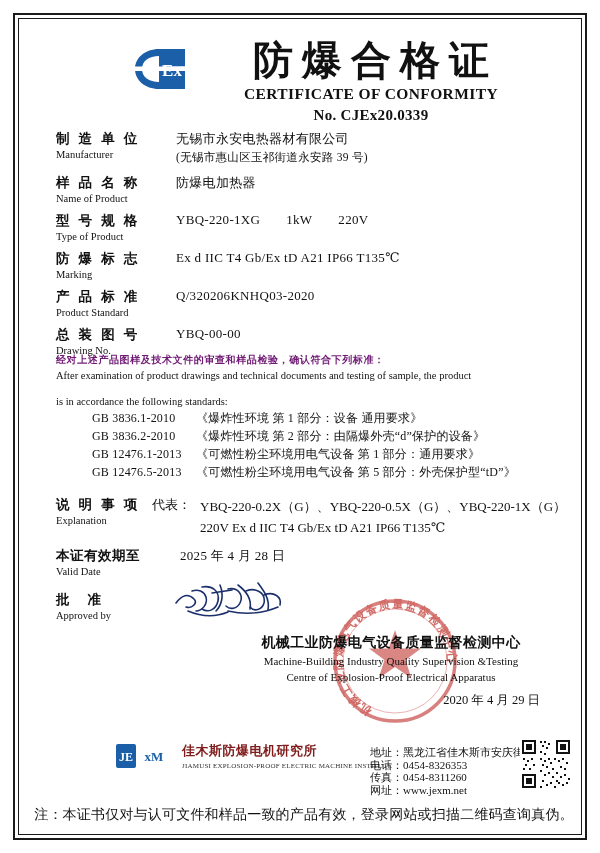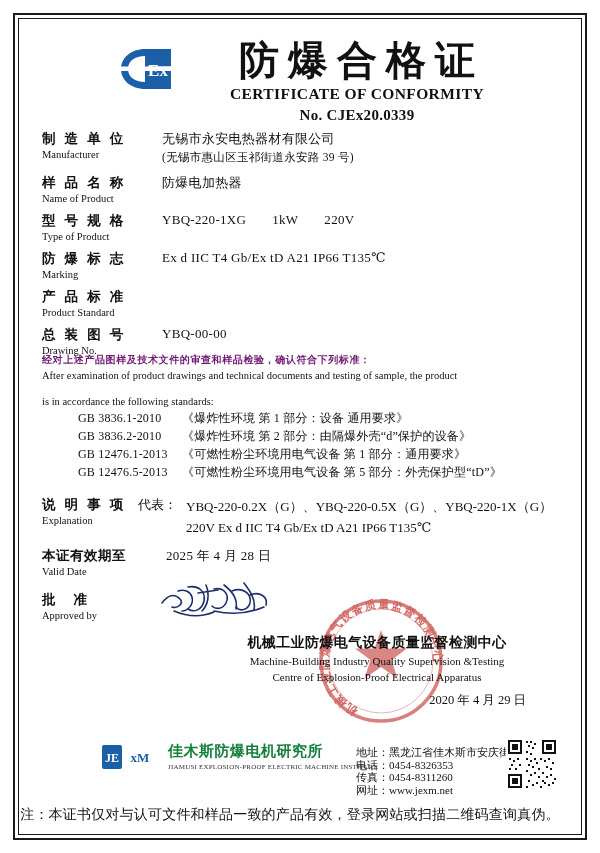--- a/index.html
+++ b/index.html
@@ -31,21 +31,21 @@
   .border-inner {
     position: absolute;
     left: 18px;
     top: 18px;
     right: 18px;
     bottom: 18px;
     border: 1px solid #1a1a1a;
   }
   .content {
     position: absolute;
-    left: 16px;
+    left: 30px;
     top: 26px;
     width: 548px;
     height: 801px;
   }
 
   
   .header {
     position: relative;
     height: 96px;
   }
@@ -291,23 +291,23 @@
     display: flex;
     align-items: center;
   }
   .inst-logo {
     width: 58px;
     height: 26px;
     margin-right: 8px;
   }
   .inst-txt-cn {
     font-family: "Liberation Serif", "DejaVu Serif", serif;
-    font-size: 15px;
-    font-weight: bold;
-    color: #15803d;
+    font-size: 13px;
+    font-weight: bold;
+    color: #7f1d1d;
     letter-spacing: 0.5px;
   }
   .inst-txt-en {
     font-family: "Liberation Serif", serif;
     font-size: 7px;
     color: #333;
     letter-spacing: 0.2px;
     margin-top: 2px;
   }
   .contact {
@@ -402,20 +402,21 @@
           <div class="f-en">Marking</div>
         </div>
         <div class="f-value">Ex d IIC T4 Gb/Ex tD A21 IP66 T135℃</div>
       </div>
 
       <div class="field-row">
         <div class="f-label">
           <div class="f-cn">产 品 标 准</div>
           <div class="f-en">Product Standard</div>
         </div>
+        <div class="f-value">Q/320206KNHQ03-2020</div>
       </div>
 
       <div class="field-row">
         <div class="f-label">
           <div class="f-cn">总 装 图 号</div>
           <div class="f-en">Drawing No.</div>
         </div>
         <div class="f-value">YBQ-00-00</div>
       </div>
 

